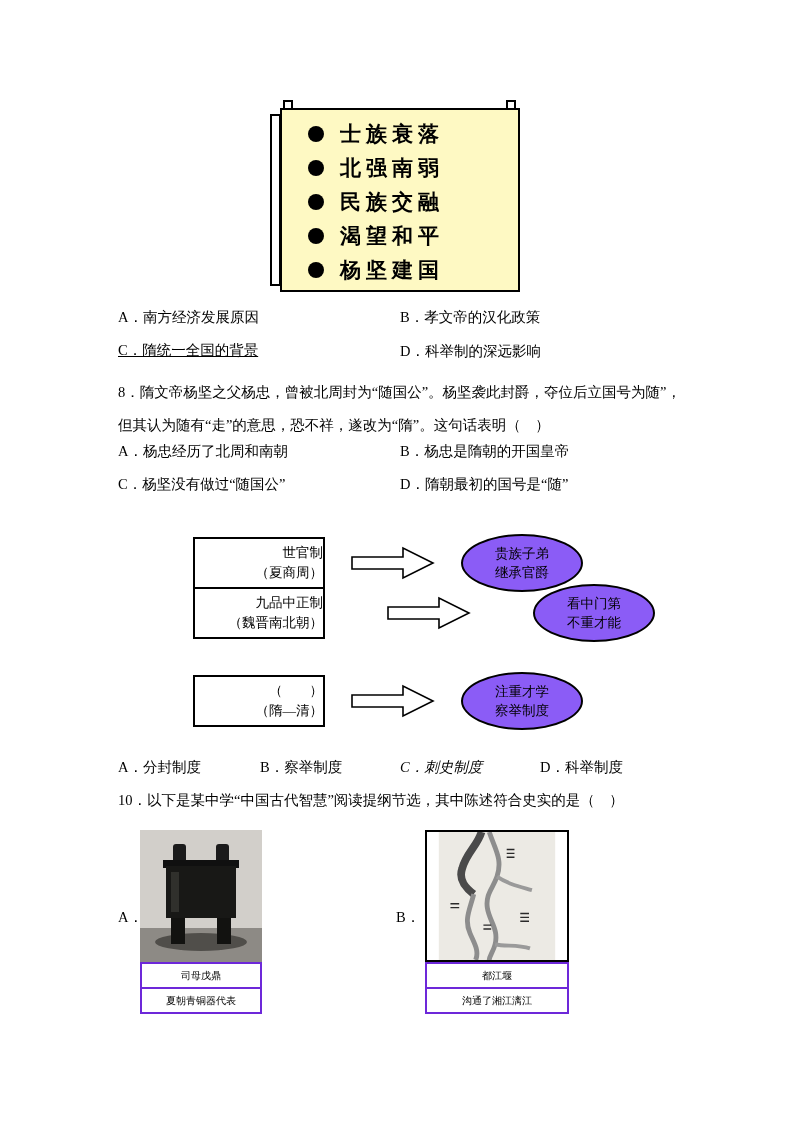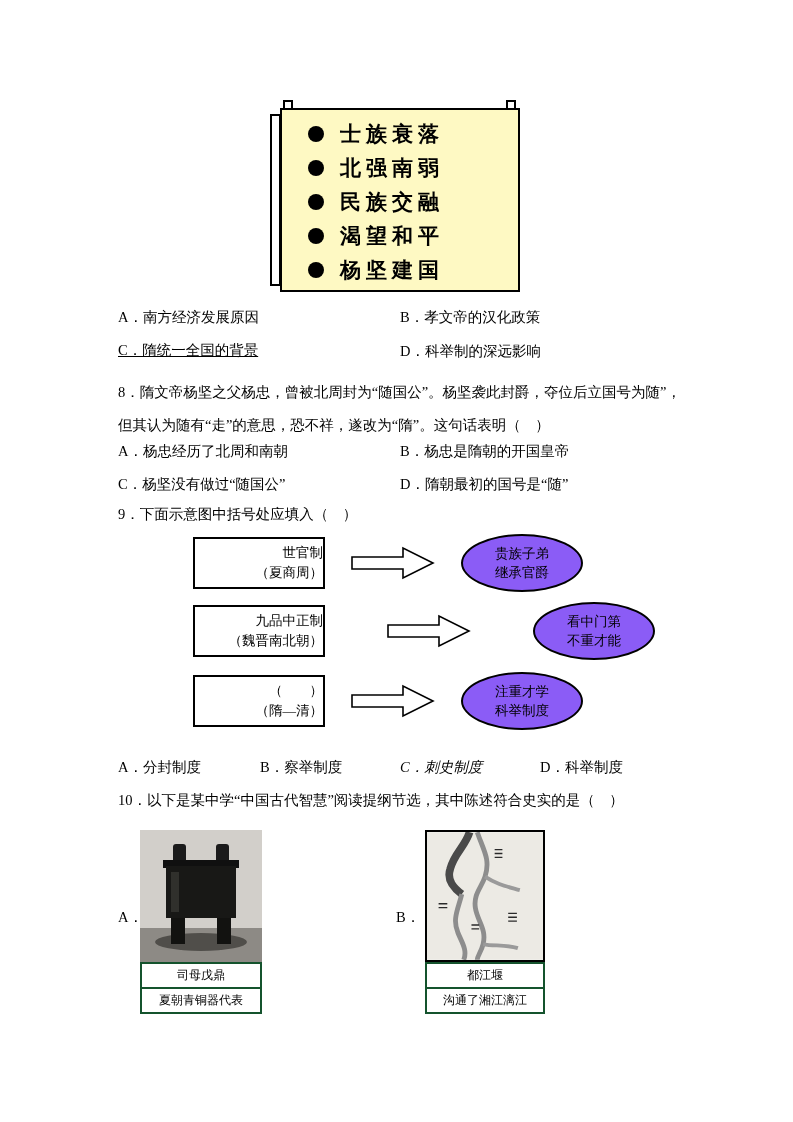--- a/index.html
+++ b/index.html
@@ -48,23 +48,23 @@
     margin-left:26px; width:122px; height:58px; border:2px solid #000;
     border-radius:50%; background:#8b5cf6; flex:none;
     display:flex; flex-direction:column; align-items:center; justify-content:center;
     font-size:13.5px; line-height:19px; text-align:center;
   }
 
   
   .fig-col { display:flex; flex-direction:column; }
   .fig-img { width:100%; display:block; }
   .fig-cap {
-    width:100%; height:27px; border:2px solid #14532d; margin-top:-2px;
+    width:100%; height:27px; border:2px solid #6d28d9; margin-top:-2px;
     display:flex; align-items:center; justify-content:center;
-    font-size:12px; background:#fff; white-space:nowrap;
+    font-size:10px; background:#fff; white-space:nowrap;
   }
   .fig-cap.first { margin-top:0; }
   .map-border { border:2px solid #000; }
   .fig-label { font-size:14.5px; }
 </style>
 </head>
 <body>
 
 <div class="page">
 
@@ -103,39 +103,38 @@
 
   <div class="abs" style="left:118px; top:376px; width:575px; line-height:33px;">
     <div>8．隋文帝杨坚之父杨忠，曾被北周封为“随国公”。杨坚袭此封爵，夺位后立国号为随”，</div>
     <div>但其认为随有“走”的意思，恐不祥，遂改为“隋”。这句话表明（　）</div>
   </div>
   <span class="abs opt" style="left:118px; top:442px;">A．杨忠经历了北周和南朝</span>
   <span class="abs opt" style="left:400px; top:442px;">B．杨忠是隋朝的开国皇帝</span>
   <span class="abs opt" style="left:118px; top:475px;">C．杨坚没有做过“随国公”</span>
   <span class="abs opt" style="left:400px; top:475px;">D．隋朝最初的国号是“随”</span>
 
-  <span class="abs opt" style="left:118px; top:505px;">9．下面示意图中括号处应填入（　）</span>
 
   <div class="abs diag-row" style="left:193px; top:534px;">
     <div class="diag-box">
       <span>世官制</span>
       <span>（夏商周）</span>
     </div>
     <div class="diag-arrow">
       <svg width="84" height="34" viewBox="0 0 84 34">
           <polygon points="1,11 52,11 52,2 82,17 52,32 52,23 1,23" fill="#fff" stroke="#000" stroke-width="1.6"></polygon>
         </svg>
     </div>
     <div class="diag-oval">
       <span>贵族子弟</span>
       <span>继承官爵</span>
     </div>
   </div>
 
-  <div class="abs diag-row" style="left:193px; top:602px;gap:36px;">
+  <div class="abs diag-row" style="left:193px; top:584px;gap:36px;">
     <div class="diag-box">
       <span>九品中正制</span>
       <span>（魏晋南北朝）</span>
     </div>
     <div class="diag-arrow">
       <svg width="84" height="34" viewBox="0 0 84 34">
           <polygon points="1,11 52,11 52,2 82,17 52,32 52,23 1,23" fill="#fff" stroke="#000" stroke-width="1.6"></polygon>
         </svg>
     </div>
     <div class="diag-oval">
@@ -149,21 +148,21 @@
       <span>（　　）</span>
       <span>（隋—清）</span>
     </div>
     <div class="diag-arrow">
       <svg width="84" height="34" viewBox="0 0 84 34">
           <polygon points="1,11 52,11 52,2 82,17 52,32 52,23 1,23" fill="#fff" stroke="#000" stroke-width="1.6"></polygon>
         </svg>
     </div>
     <div class="diag-oval">
       <span>注重才学</span>
-      <span>科举制度</span>
+      <span>察举制度</span>
     </div>
   </div>
 
   <span class="abs opt" style="left:118px; top:758px;">A．分封制度</span>
   <span class="abs opt" style="left:260px; top:758px;">B．察举制度</span>
   <span class="abs opt" style="left:400px; top:758px;font-style:italic;">C．刺史制度</span>
   <span class="abs opt" style="left:540px; top:758px;">D．科举制度</span>
 
   <span class="abs opt" style="left:118px; top:791px;">10．以下是某中学“中国古代智慧”阅读提纲节选，其中陈述符合史实的是（　）</span>
 
@@ -185,21 +184,21 @@
     <div class="fig-cap first">
       <span>司母戊鼎</span>
     </div>
     <div class="fig-cap">
       <span>夏朝青铜器代表</span>
     </div>
   </div>
 
   <span class="abs fig-label" style="left:396px; top:908px;">B．</span>
 
-  <div class="abs fig-col" style="left:425px; top:830px; width:120px;">
+  <div class="abs fig-col" style="left:425px; top:830px; width:144px;">
     <svg class="fig-img map-border" width="120" height="132" viewBox="0 0 120 132">
       <rect width="120" height="132" fill="#eceae4"></rect>
       <path d="M44,0 C40,14 28,22 24,38 C20,50 28,58 36,64" fill="none" stroke="#4a4a4a" stroke-width="8"></path>
       <path d="M52,0 C58,18 66,28 60,46 C56,58 48,64 50,78 C52,92 62,100 58,116 C56,124 52,128 52,132" fill="none" stroke="#8d8d8d" stroke-width="5"></path>
       <path d="M36,64 C32,80 26,90 32,104 C36,114 42,122 38,132" fill="none" stroke="#8d8d8d" stroke-width="5"></path>
       <path d="M60,46 C72,54 82,56 96,60" fill="none" stroke="#9a9a9a" stroke-width="4"></path>
       <path d="M58,116 C70,118 82,116 94,120" fill="none" stroke="#9a9a9a" stroke-width="4"></path>
       <g stroke="#2a2a2a" stroke-width="1.4">
         <path d="M70,18 h8 M70,22 h8 M70,26 h8"></path>
         <path d="M12,74 h9 M12,78 h9"></path>

